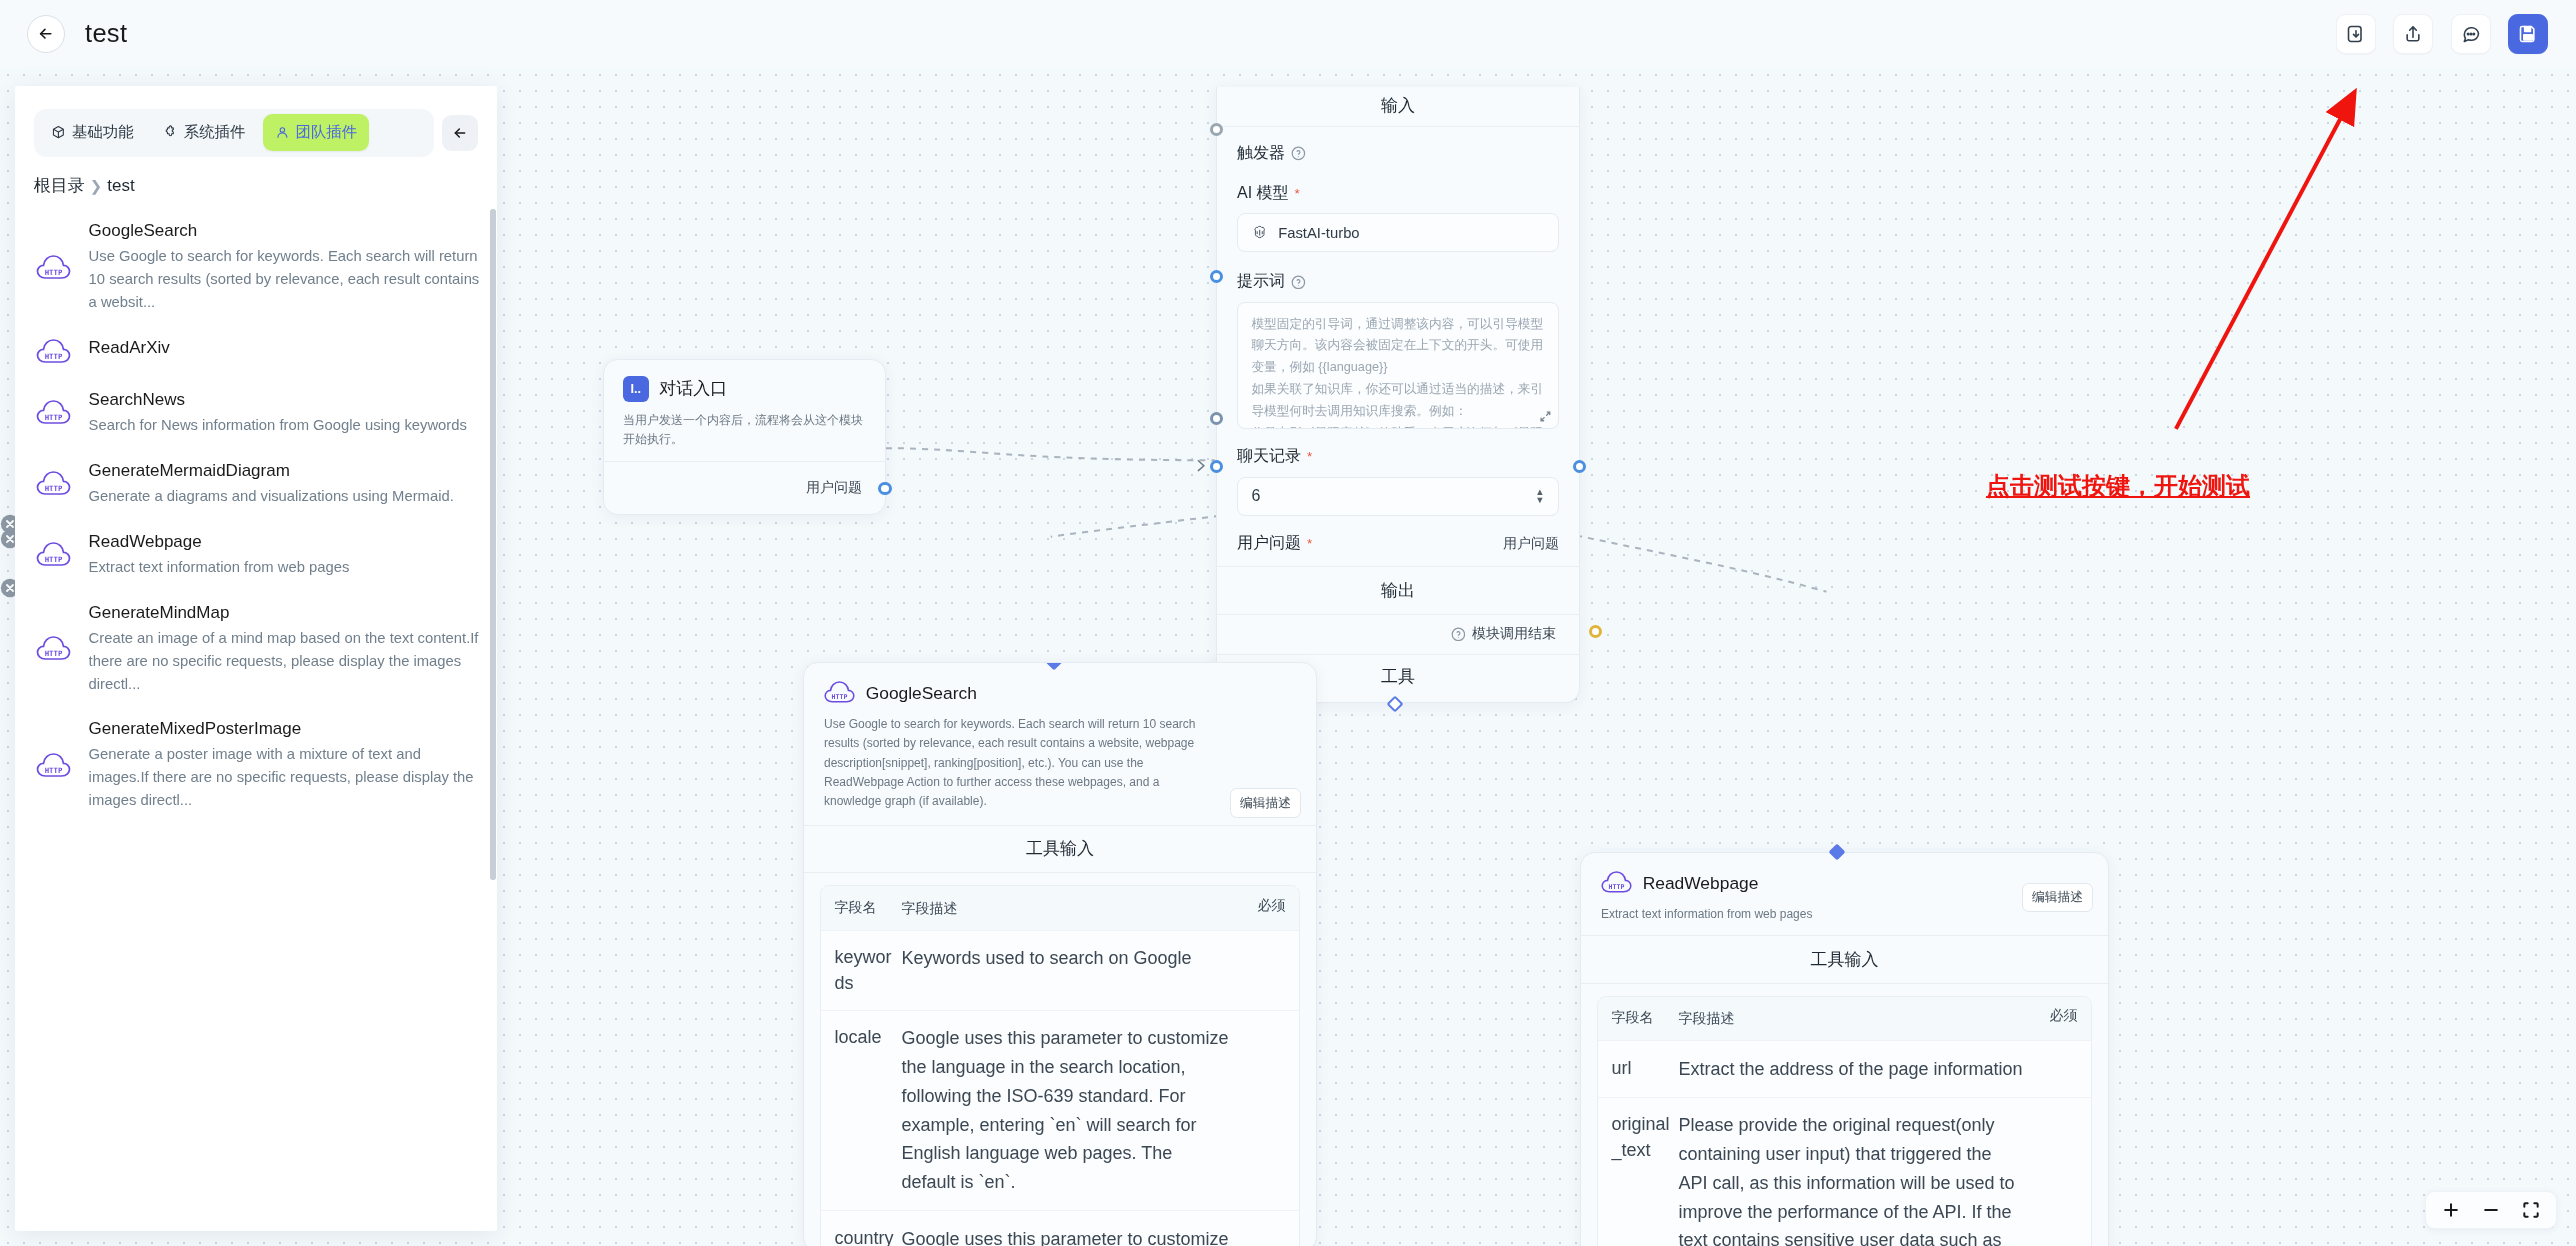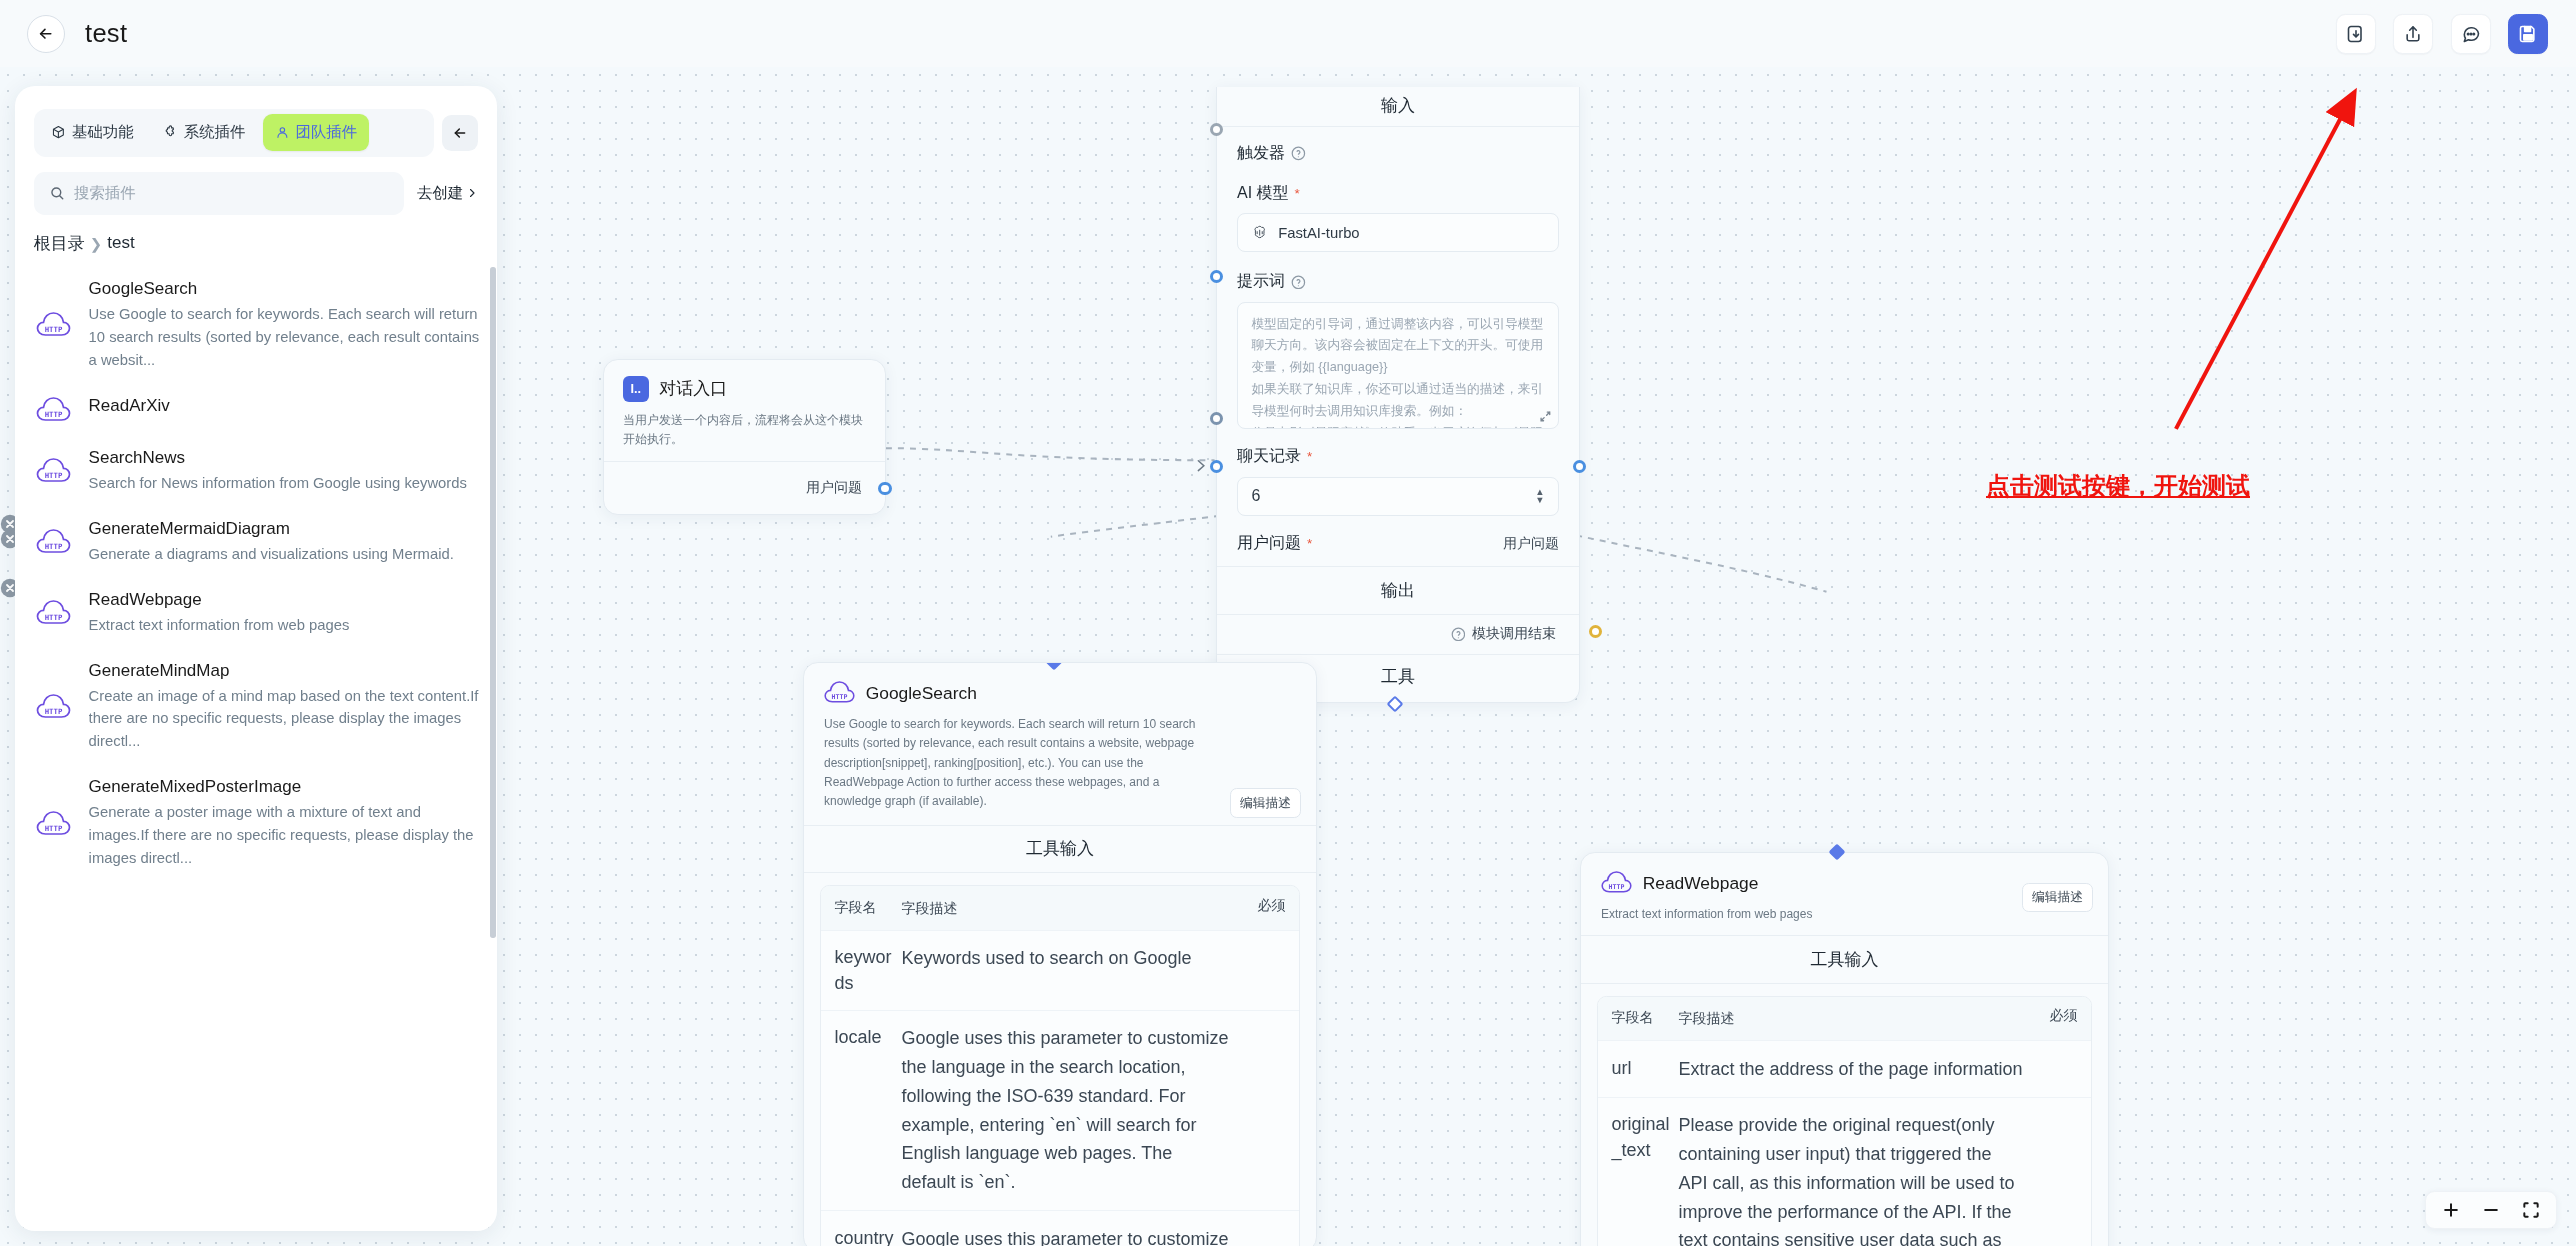--- a/index.html
+++ b/index.html
@@ -53,21 +53,21 @@
     background-size: 16px 16px;
     overflow: hidden;
   }
   #edges { position: absolute; top:0; left:0; width: 2576px; height: 1179px; pointer-events:none; }
 
   
   #sidebar {
     position: absolute; top: 86px; left: 14.8px;
     width: 482px; height: 1145px;
     background: #ffffff;
-    border-radius: 20px;
+    border-radius: 2px;
     box-shadow: 0 4px 23px rgba(30,50,80,.09);
     z-index: 50;
     overflow: hidden;
     display: flex; flex-direction: column;
   }
   #sb-tabrow {
     display: flex; align-items: center;
     margin: 23px 19px 0 19px;
   }
   #sb-tabs {
@@ -568,35 +568,20 @@
       </div>
     </div>
     <div id="sb-collapse">
       <svg viewBox="0 0 24 24" fill="none" stroke="#1a1a1a" stroke-width="2.2" stroke-linecap="round" stroke-linejoin="round">
         <path d="M19 12H5"></path>
           <path d="M11 18l-6-6 6-6"></path>
       </svg>
     </div>
   </div>
 
-  <div id="sb-searchrow">
-    <div id="sb-search">
-      <svg viewBox="0 0 24 24" fill="none" stroke="#5c6773" stroke-width="2.1" stroke-linecap="round">
-        <circle cx="11" cy="11" r="6.6"></circle>
-          <path d="M16 16l4.6 4.6"></path>
-      </svg>
-      <input type="text" value="" placeholder="搜索插件" style="">
-    </div>
-    <div id="sb-create">
-      <span>去创建</span>
-      <svg width="12" height="12" viewBox="0 0 24 24" fill="none" stroke="#1f2933" stroke-width="2.2" stroke-linecap="round" stroke-linejoin="round">
-          <path d="M9 5l7 7-7 7"></path>
-        </svg>
-    </div>
-  </div>
 
   <div id="sb-breadcrumb">
     <span class="crumb">根目录</span>
     <span class="sep">❯</span>
     <span class="crumb">test</span>
   </div>
 
   <div id="sb-list">
     <div id="plug-items">
         <div class="plug-item">

